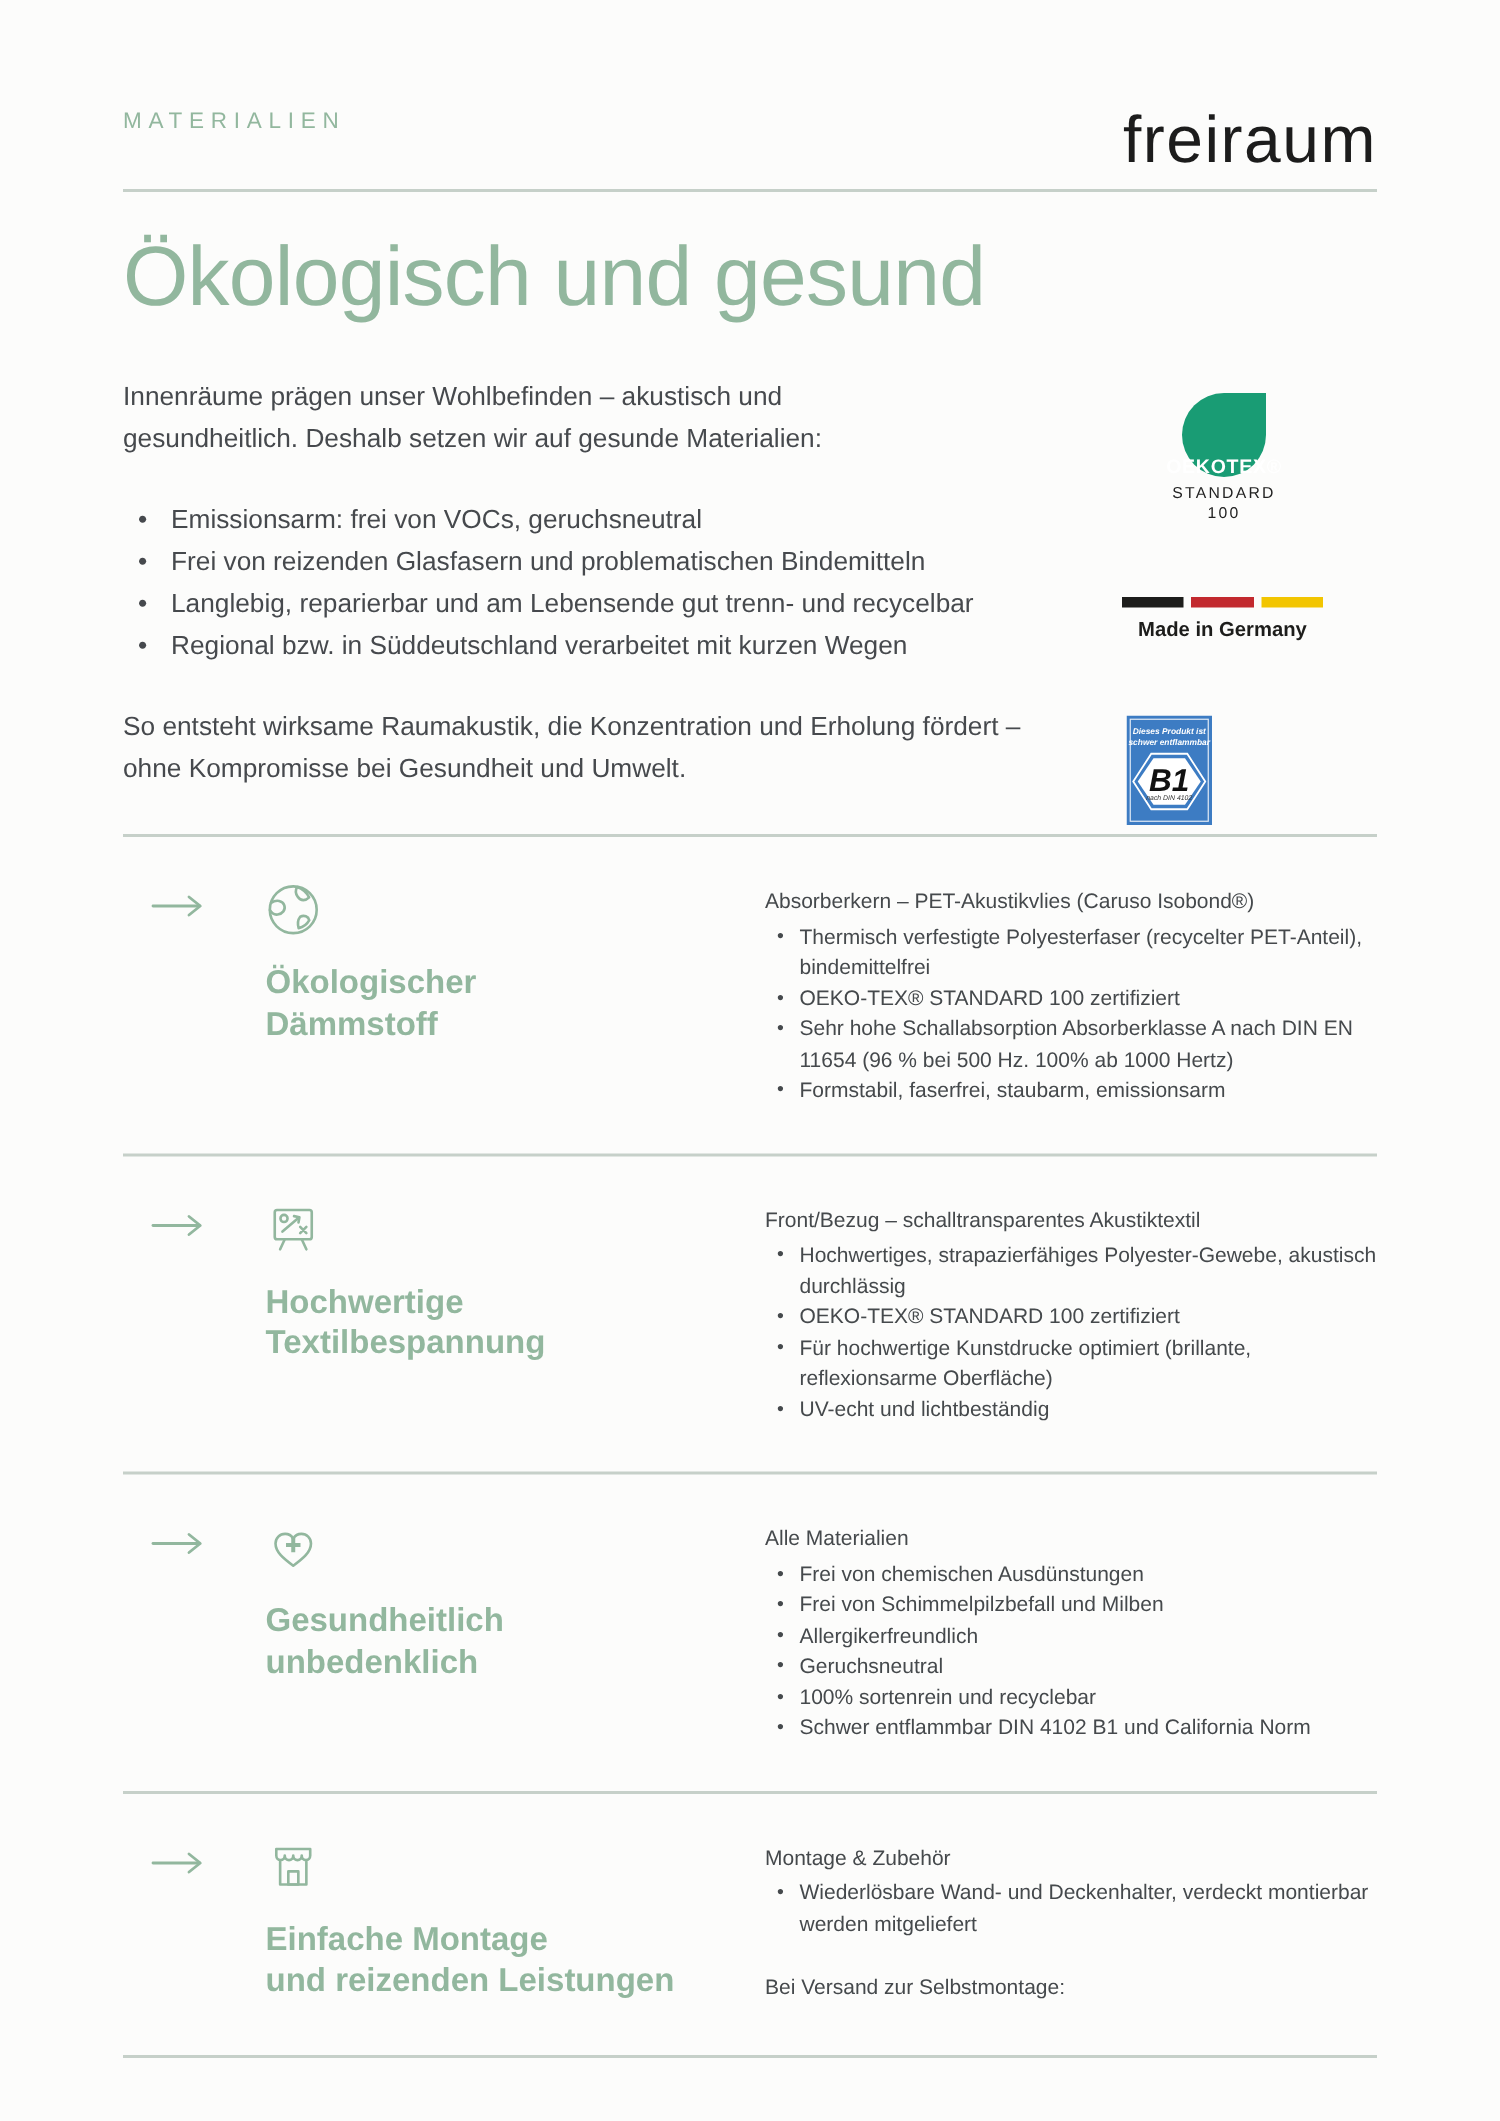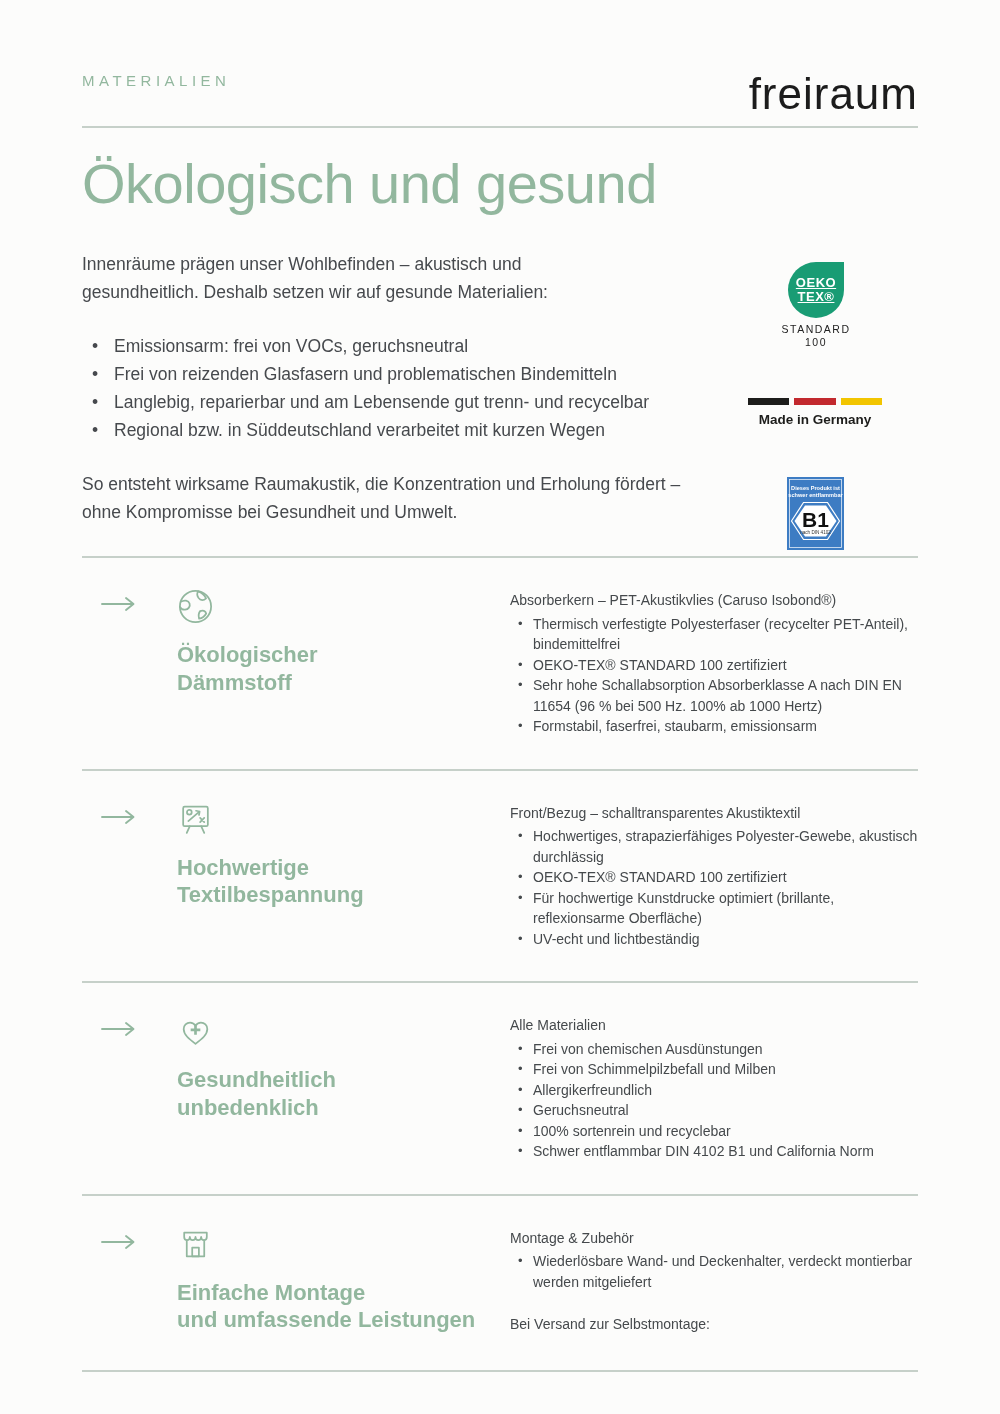--- a/index.html
+++ b/index.html
@@ -36,29 +36,29 @@
   .intro{margin-top:34px;font-size:17.5px;line-height:28px;max-width:545px;}
   .intro-list{margin-top:26px;max-width:588px;list-style:none;}
   .intro-list li{font-size:17.5px;line-height:28px;padding-left:32px;position:relative;}
   .intro-list li::before{content:"•";position:absolute;left:10px;color:var(--text);}
   .conclusion{margin-top:26px;font-size:17.5px;line-height:28px;max-width:610px;}
 
   
   .badge{position:absolute;}
   .oeko-wrap{left:760px;top:262px;width:112px;display:flex;flex-direction:column;align-items:center;}
   .oeko-drop{width:56px;height:56px;background:var(--oeko-green);border-radius:50% 0 50% 50%;
-    display:flex;flex-direction:column;align-items:center;justify-content:center;color:#fff;
-    font-weight:bold;font-size:13px;line-height:14px;letter-spacing:.5px;text-decoration:underline;}
+    display:flex;flex-direction:row;align-items:flex-end;justify-content:center;color:#fff;
+    font-weight:bold;font-size:13px;line-height:14px;letter-spacing:.5px;}
   .oeko-caption{margin-top:5px;text-align:center;font-size:10.5px;font-weight:normal;color:#222;
     letter-spacing:1.5px;line-height:13px;}
   .mig-wrap{left:748px;top:398px;width:134px;}
   .mig-bars{display:flex;gap:5px;}
   .mig-bar{height:7px;flex:1;}
   .mig-label{margin-top:7px;text-align:center;font-size:13.5px;font-weight:bold;color:#1d1d1b;}
-  .b1-wrap{left:787px;top:477px;width:57px;height:73px;}
+  .b1-wrap{left:751px;top:477px;width:57px;height:73px;font-style:italic;}
 
   
   .sections{margin-top:30px;}
   .section{display:grid;grid-template-columns:77px 333px 1fr;padding:30px 0 32px 18px;
     border-top:2px solid var(--divider);}
   .arrow-col{padding-top:8px;}
   .icon-col .section-heading{margin-top:16px;font-size:22px;font-weight:bold;color:var(--accent);line-height:1.25;}
   .right-col{font-size:14px;line-height:20.5px;color:#45494c;padding-top:2px;max-width:410px;}
   .right-col .lead{margin-bottom:3px;}
   .right-col ul{list-style:none;}
@@ -244,21 +244,21 @@
       <div class="icon-col">
         <span>
           <svg width="37" height="37" viewBox="0 0 36 36" fill="none" stroke="var(--accent)" stroke-width="1.7" stroke-linecap="round" stroke-linejoin="round">
             <path d="M7 6.5h22v4.2c0 1.7-1.2 3-2.75 3s-2.75-1.3-2.75-3c0 1.7-1.2 3-2.75 3S18 12.4 18 10.7c0 1.7-1.2 3-2.75 3s-2.75-1.3-2.75-3c0 1.7-1.2 3-2.75 3S7 12.4 7 10.7z"></path>
             <path d="M9.5 14.8v14.7h17V14.8"></path>
             <rect x="14.8" y="21" width="6.5" height="8.5"></rect>
           </svg>
         </span>
         <div class="section-heading">
           <div>Einfache Montage</div>
-          <div>und umfassende Leistungen</div>
+          <div>und reizenden Leistungen</div>
         </div>
       </div>
       <div class="right-col">
         <div class="group">
           <div class="lead">Montage &amp; Zubehör</div>
           <ul>
             <li>Wiederlösbare Wand- und Deckenhalter, verdeckt montierbar werden mitgeliefert</li>
           </ul>
         </div>
         <div class="group">

